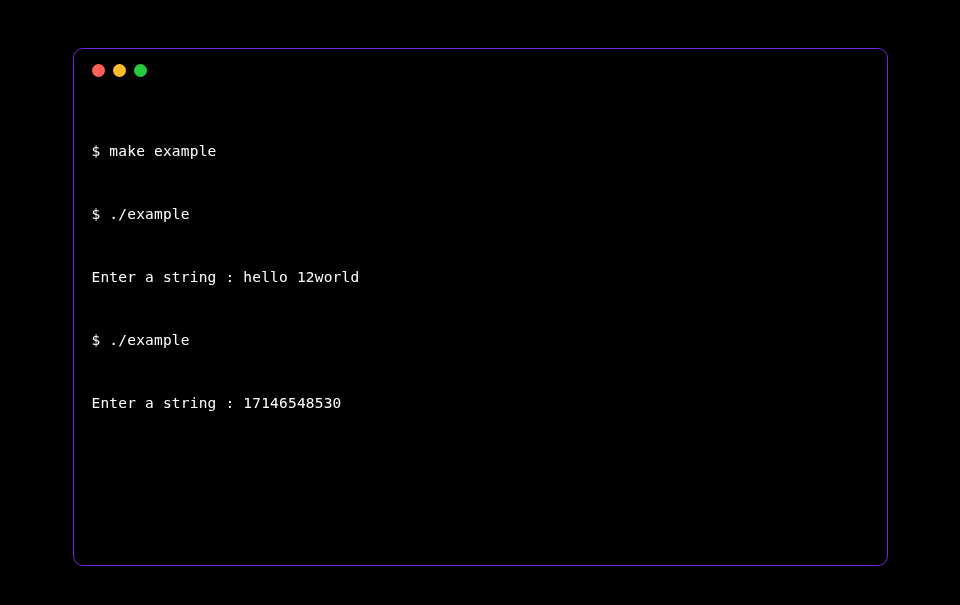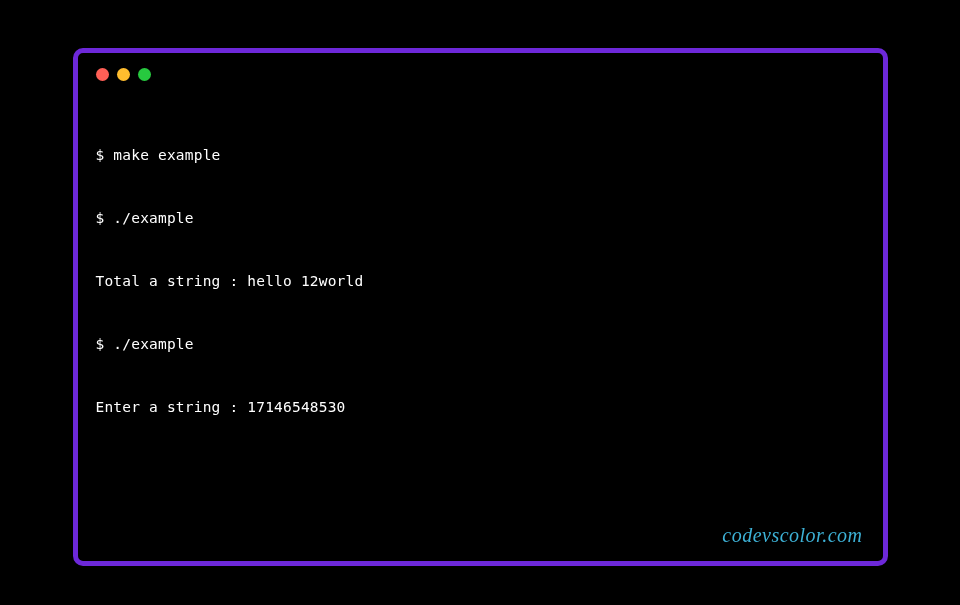--- a/index.html
+++ b/index.html
@@ -10,21 +10,21 @@
       font-family: "SF Mono", "Monaco", "Menlo", "Consolas", monospace;
       display: flex;
       justify-content: center;
       align-items: flex-start;
       padding-top: 48px;
     }
     .terminal-window {
       width: 815px;
       height: 518px;
       background: #000;
-      border: 5px solid #6d28d9;
+      border: 1px solid #6d28d9;
       border-radius: 10px;
       position: relative;
       overflow: hidden;
     }
     .titlebar {
       display: flex;
       gap: 8px;
       padding: 15px 18px 10px 18px;
     }
     .traffic-light {
@@ -60,29 +60,28 @@
 
 <div class="terminal-window">
   <div class="titlebar">
     <div class="traffic-light red"></div>
     <div class="traffic-light yellow"></div>
     <div class="traffic-light green"></div>
   </div>
   <div class="terminal-body">
     <span class="line">$ make example</span>
     <span class="line">$ ./example</span>
-    <span class="line">Total a string : hello 12world</span>
+    <span class="line">Enter a string : hello 12world</span>
     <span class="line">$ ./example</span>
     <span class="line">Enter a string : 17146548530</span>
     
     
     
     
     
     
     
     
     
     
     
   </div>
-  <div class="watermark">codevscolor.com</div>
 </div>
 
 </body></html>

